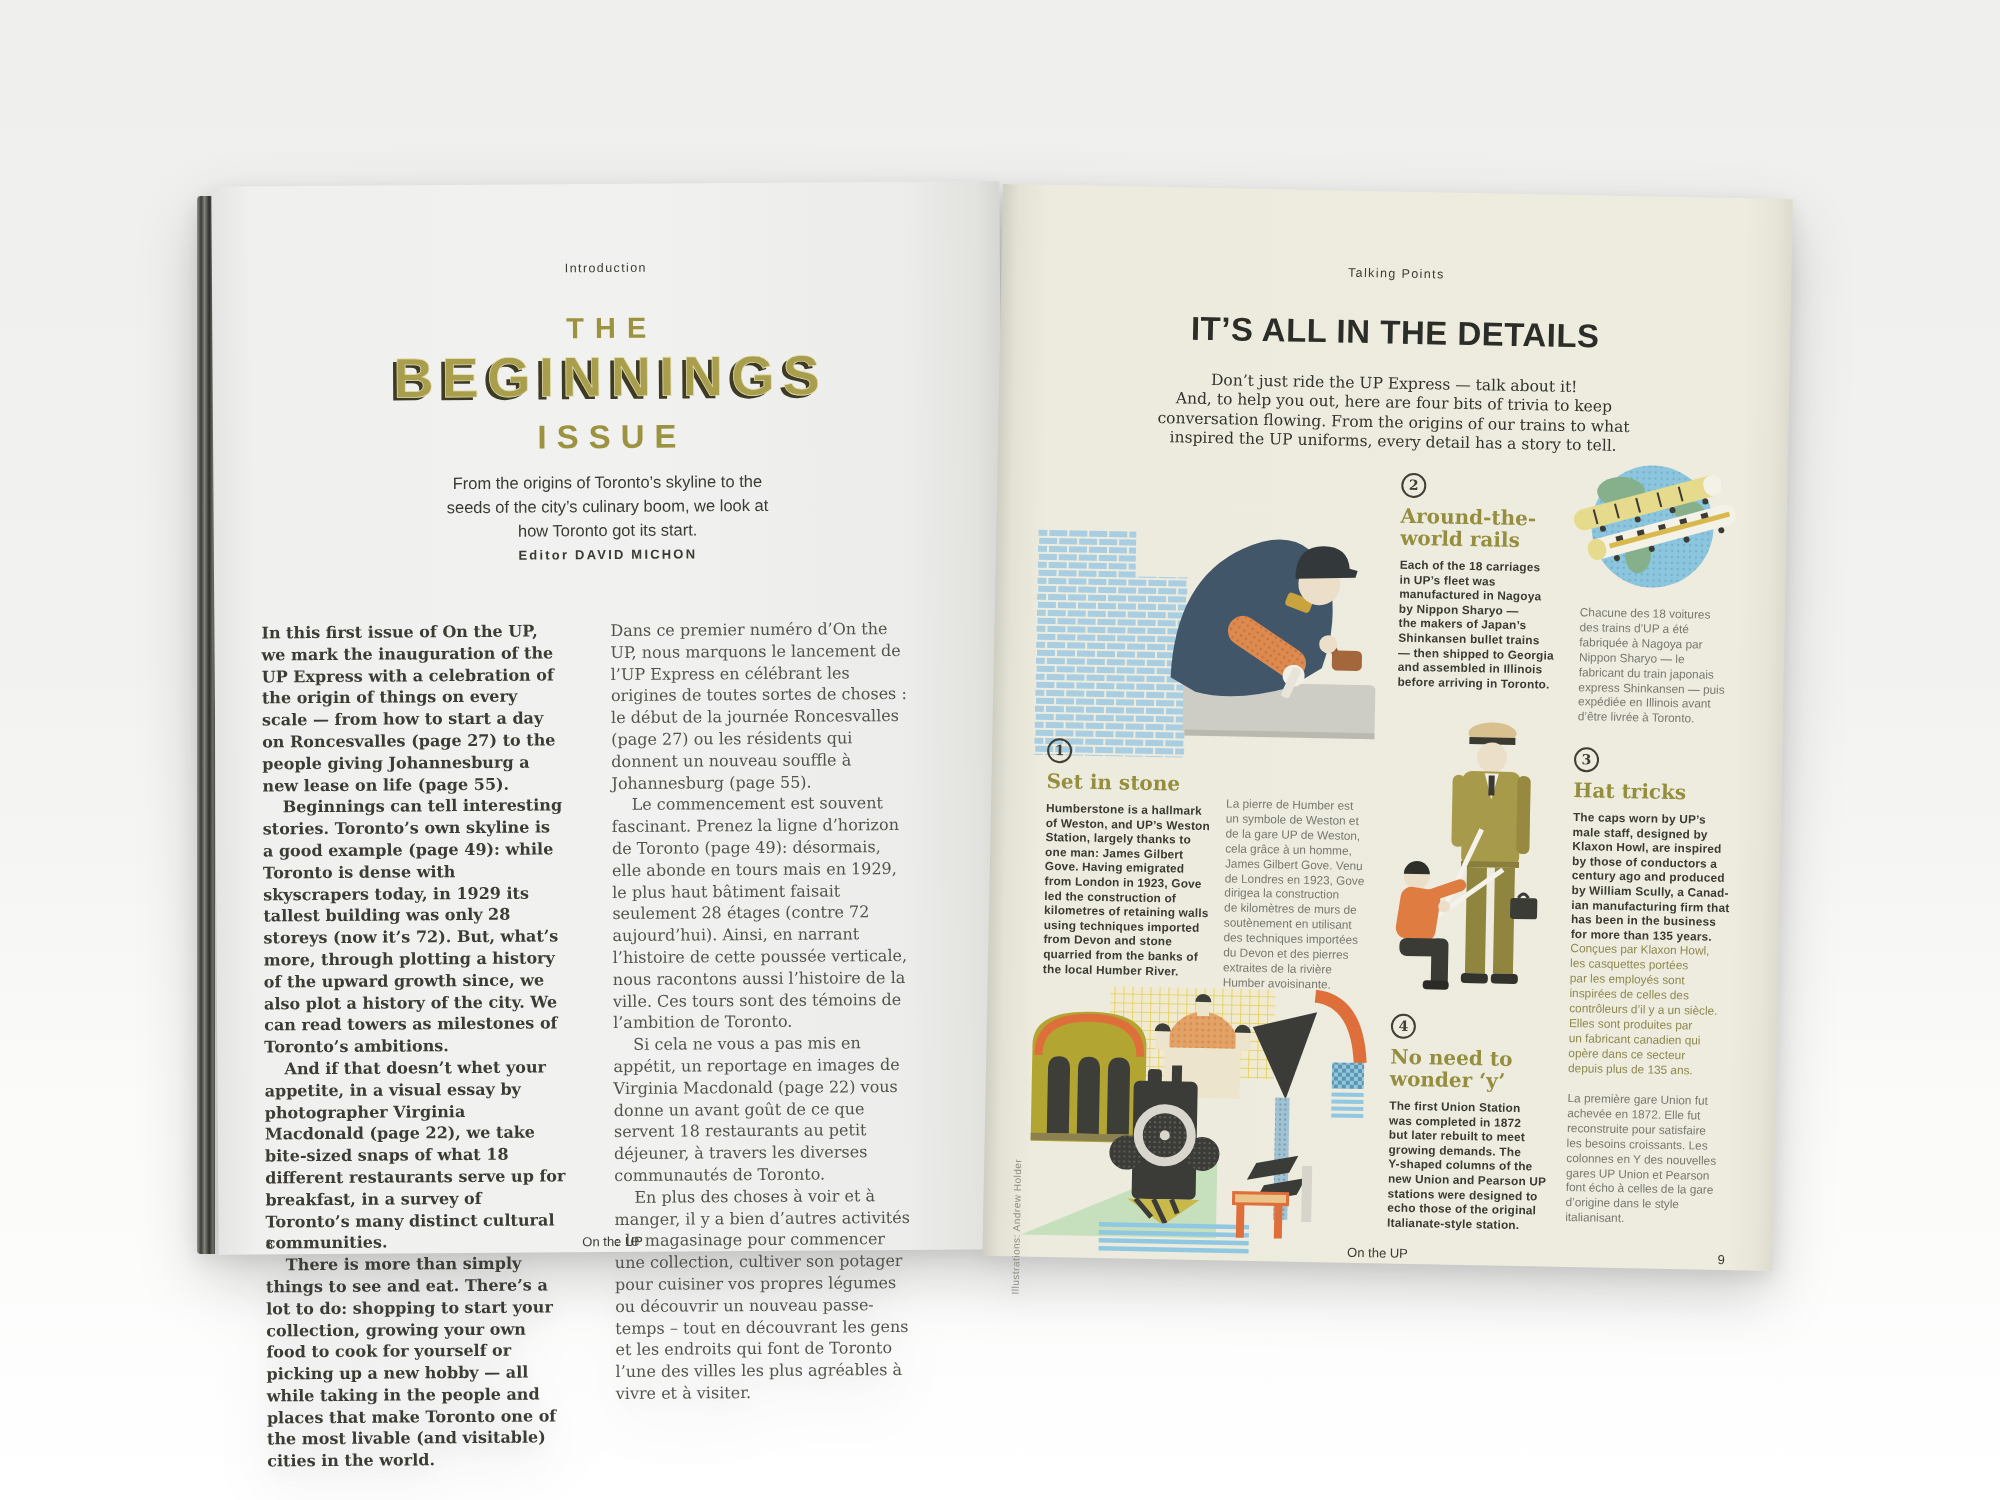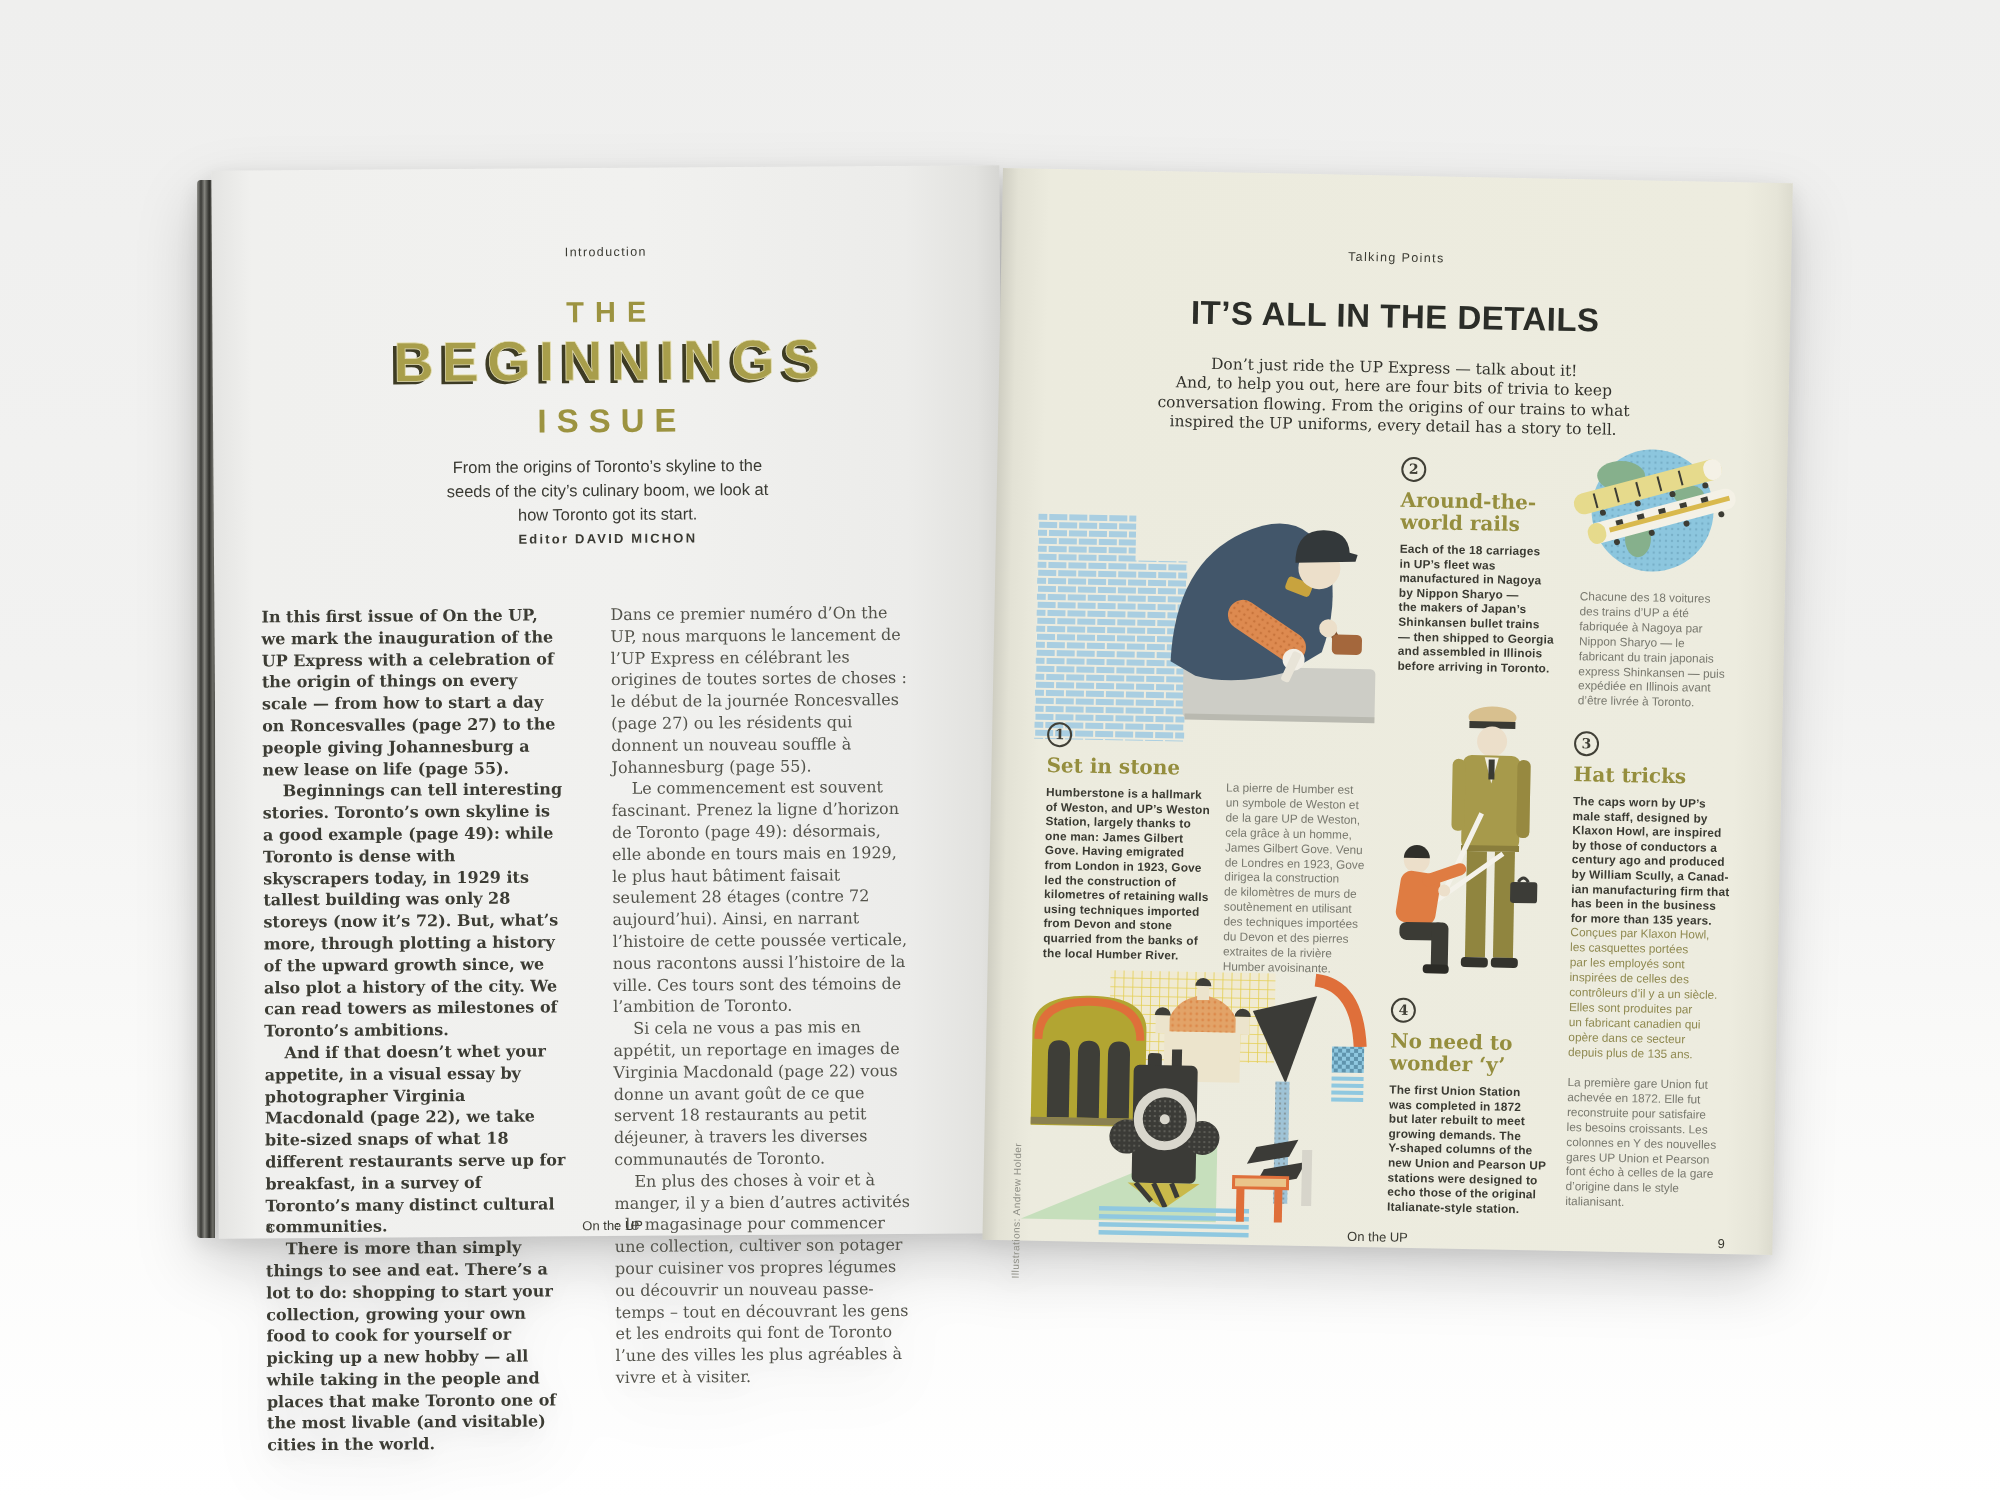--- a/index.html
+++ b/index.html
@@ -1,19 +1,19 @@
 <!DOCTYPE html>
 <html><head>
 <meta charset="utf-8">
 <style>
   html,body{margin:0;padding:0;}
   body{width:2000px;height:1500px;overflow:hidden;font-family:"Liberation Sans",sans-serif;}
   .stage{position:relative;width:2000px;height:1500px;
     background:linear-gradient(180deg,#efefee 0%,#f2f2f1 45%,#fafaf9 72%,#ffffff 100%);}
-  .book{position:absolute;left:197px;top:168px;width:1600px;height:1080px;
+  .book{position:absolute;left:197px;top:184px;width:1600px;height:1080px;
     filter:drop-shadow(0 26px 30px rgba(0,0,0,.16)) drop-shadow(0 6px 10px rgba(0,0,0,.10));}
   .edge-strip{position:absolute;left:0;top:12px;width:18px;height:1058px;border-radius:4px 0 0 4px;
     background:linear-gradient(90deg,#91918c 0%,#3c3c38 22%,#83837d 42%,#2e2e2a 68%,#6f6f69 88%,#4a4a45 100%);}
   .page{position:absolute;top:0;}
   .page-left{left:18px;width:788px;height:1068px;transform:rotate(-0.4deg);
     background:linear-gradient(90deg,#e4e4e2 0%,#f0f0ee 5%,#f1f1ef 55%,#ececea 88%,#e2e2df 97%,#d6d6d3 100%);}
   .page-right{left:806px;width:790px;height:1072px;transform:rotate(1.1deg);transform-origin:left top;
     background:linear-gradient(90deg,#cfcec2 0%,#e3e2d5 2%,#ecebde 6%,#edecdf 94%,#e6e5d8 98%,#dcdbce 100%);}
 
   .abs{position:absolute;}

